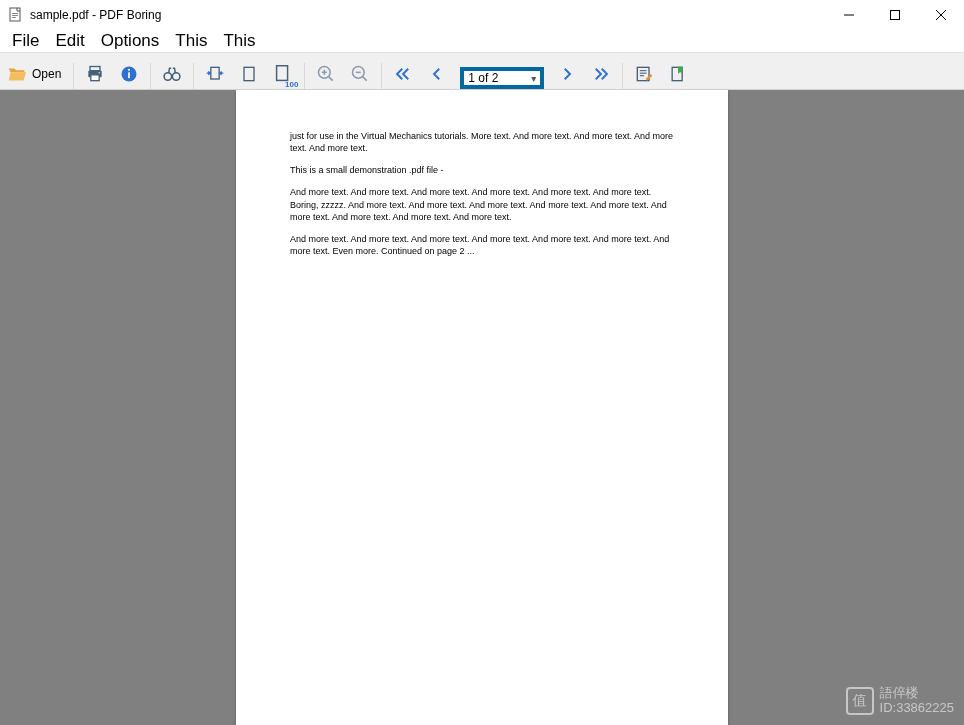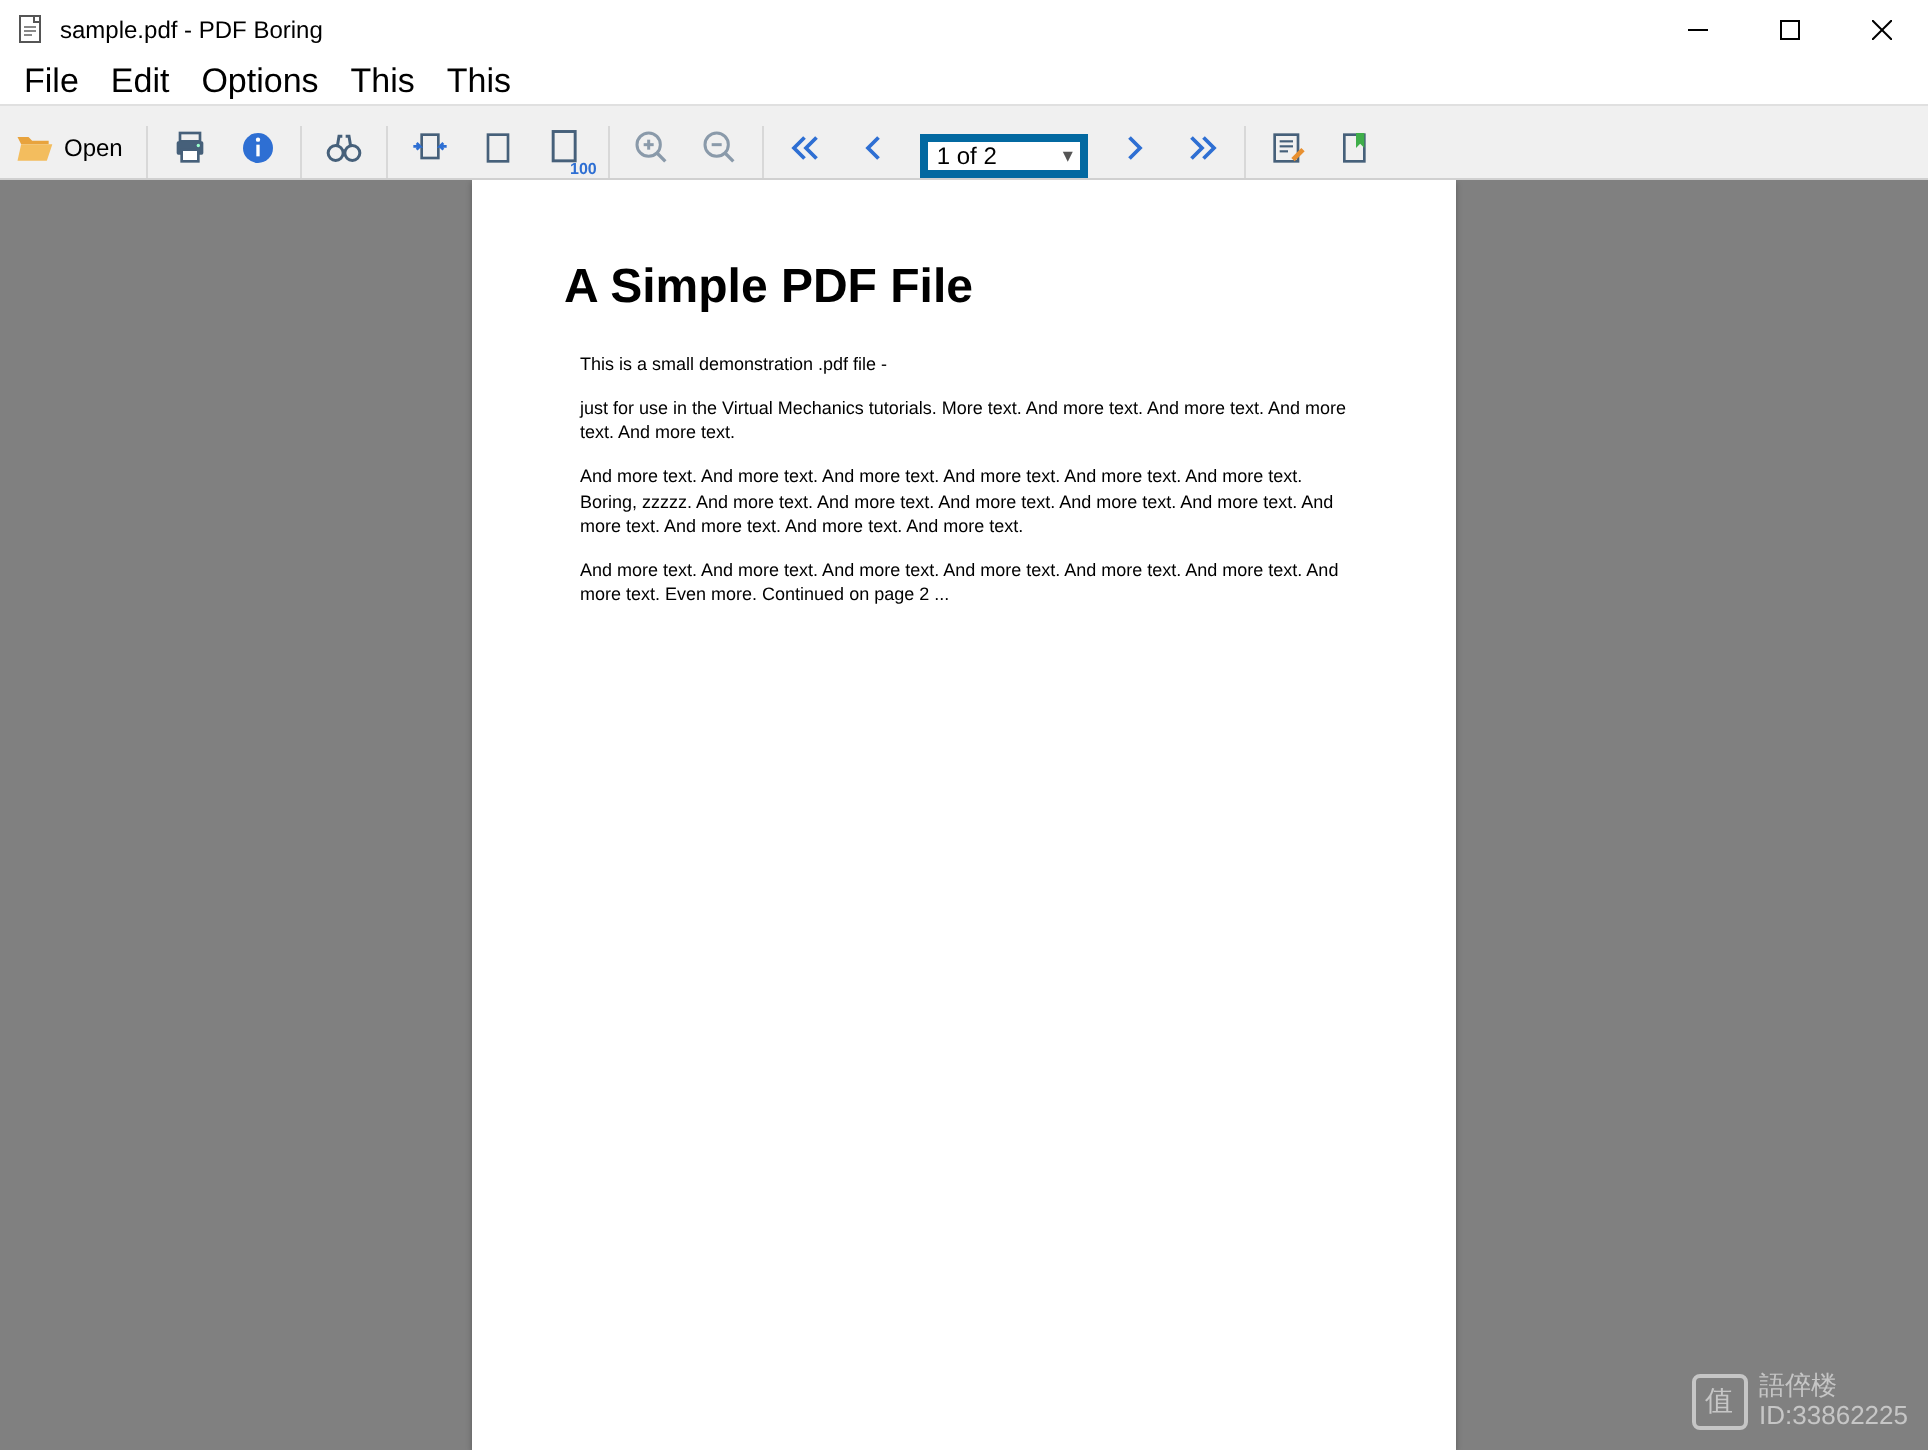--- a/index.html
+++ b/index.html
@@ -221,23 +221,22 @@
       <svg width="20" height="20" viewBox="0 0 24 24">
           <rect x="5" y="4" width="12" height="16" fill="none" stroke="#46607a" stroke-width="1.6"></rect>
           <path d="M12 3 L17 3 L17 12 L14.5 9.5 L12 12 Z" fill="#3fae4a"></path>
         </svg>
     </span>
   </div>
 </div>
 
 <div class="viewer">
   <div class="page">
-    <h1>A Simple PDF File</h1>
+    <p>just for use in the Virtual Mechanics tutorials. More text. And more text. And more text. And more text. And more text.</p>
     <p>This is a small demonstration .pdf file -</p>
-    <p>just for use in the Virtual Mechanics tutorials. More text. And more text. And more text. And more text. And more text.</p>
     <p>And more text. And more text. And more text. And more text. And more text. And more text. Boring, zzzzz. And more text. And more text. And more text. And more text. And more text. And more text. And more text. And more text. And more text.</p>
     <p>And more text. And more text. And more text. And more text. And more text. And more text. And more text. Even more. Continued on page 2 ...</p>
   </div>
 </div>
 
 <div class="watermark">
   <div class="wm-icon">值</div>
   <div class="wm-text">
     <span>語倅楼</span>
     <span>ID:33862225</span>

